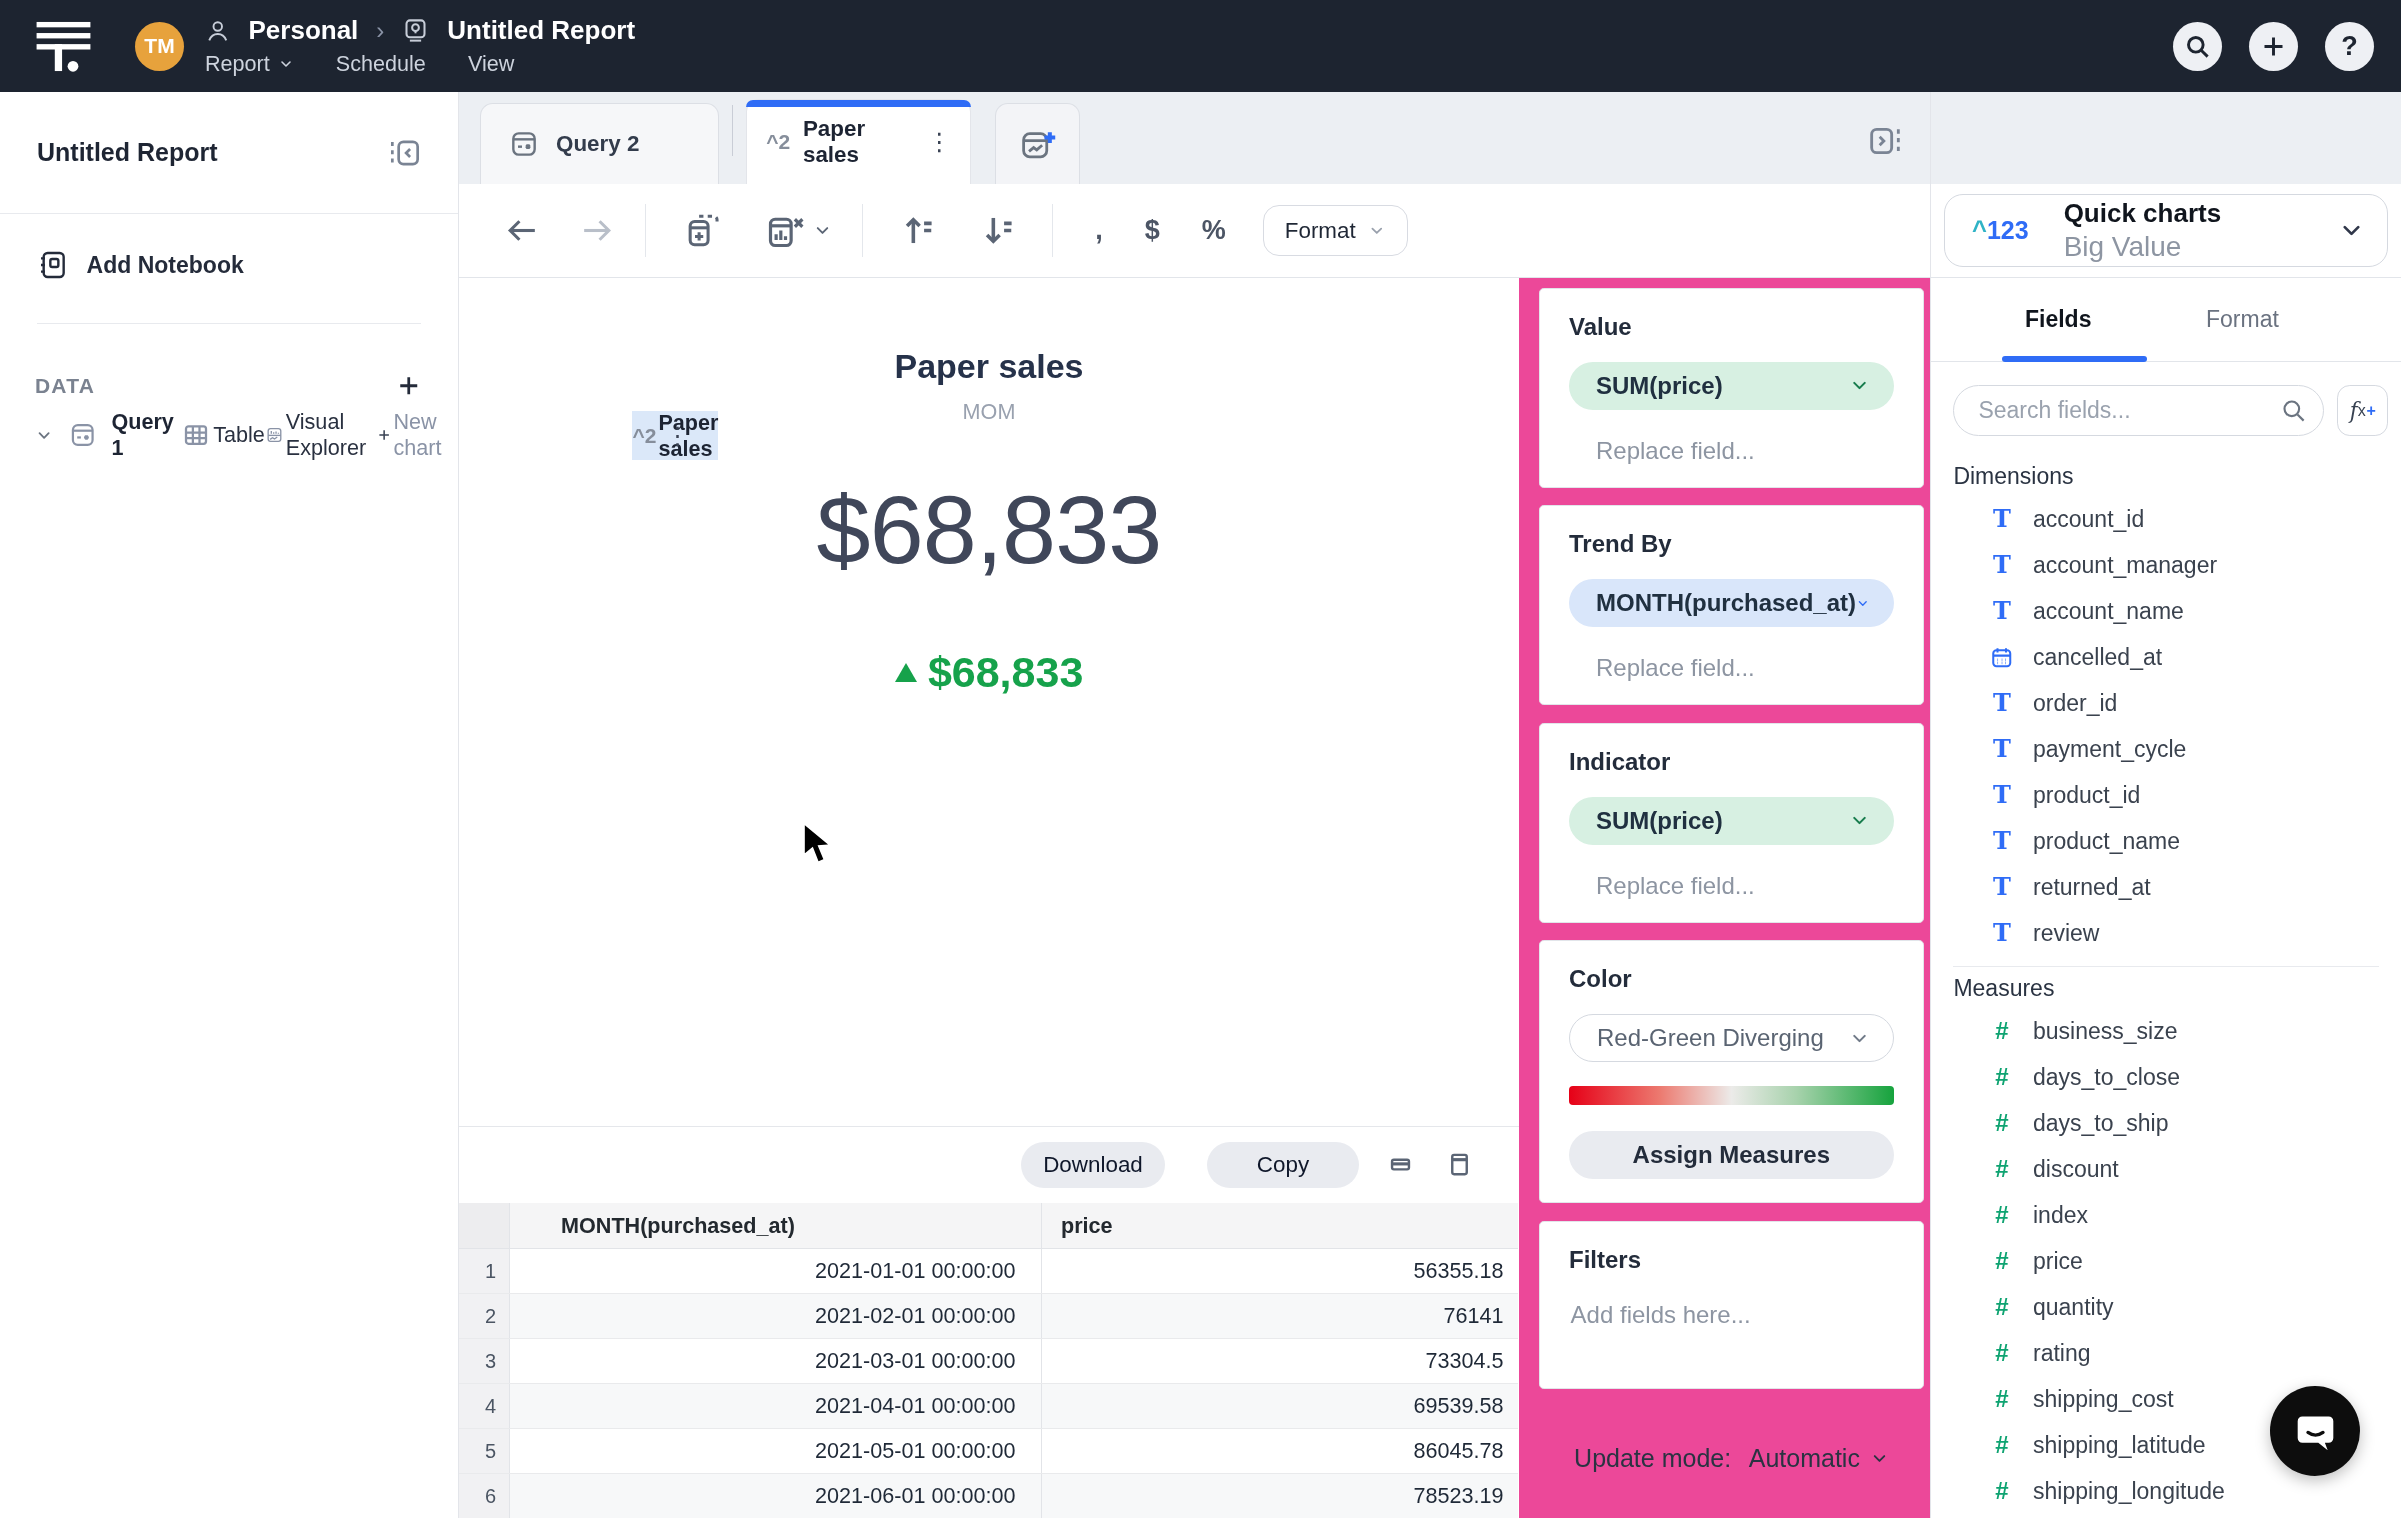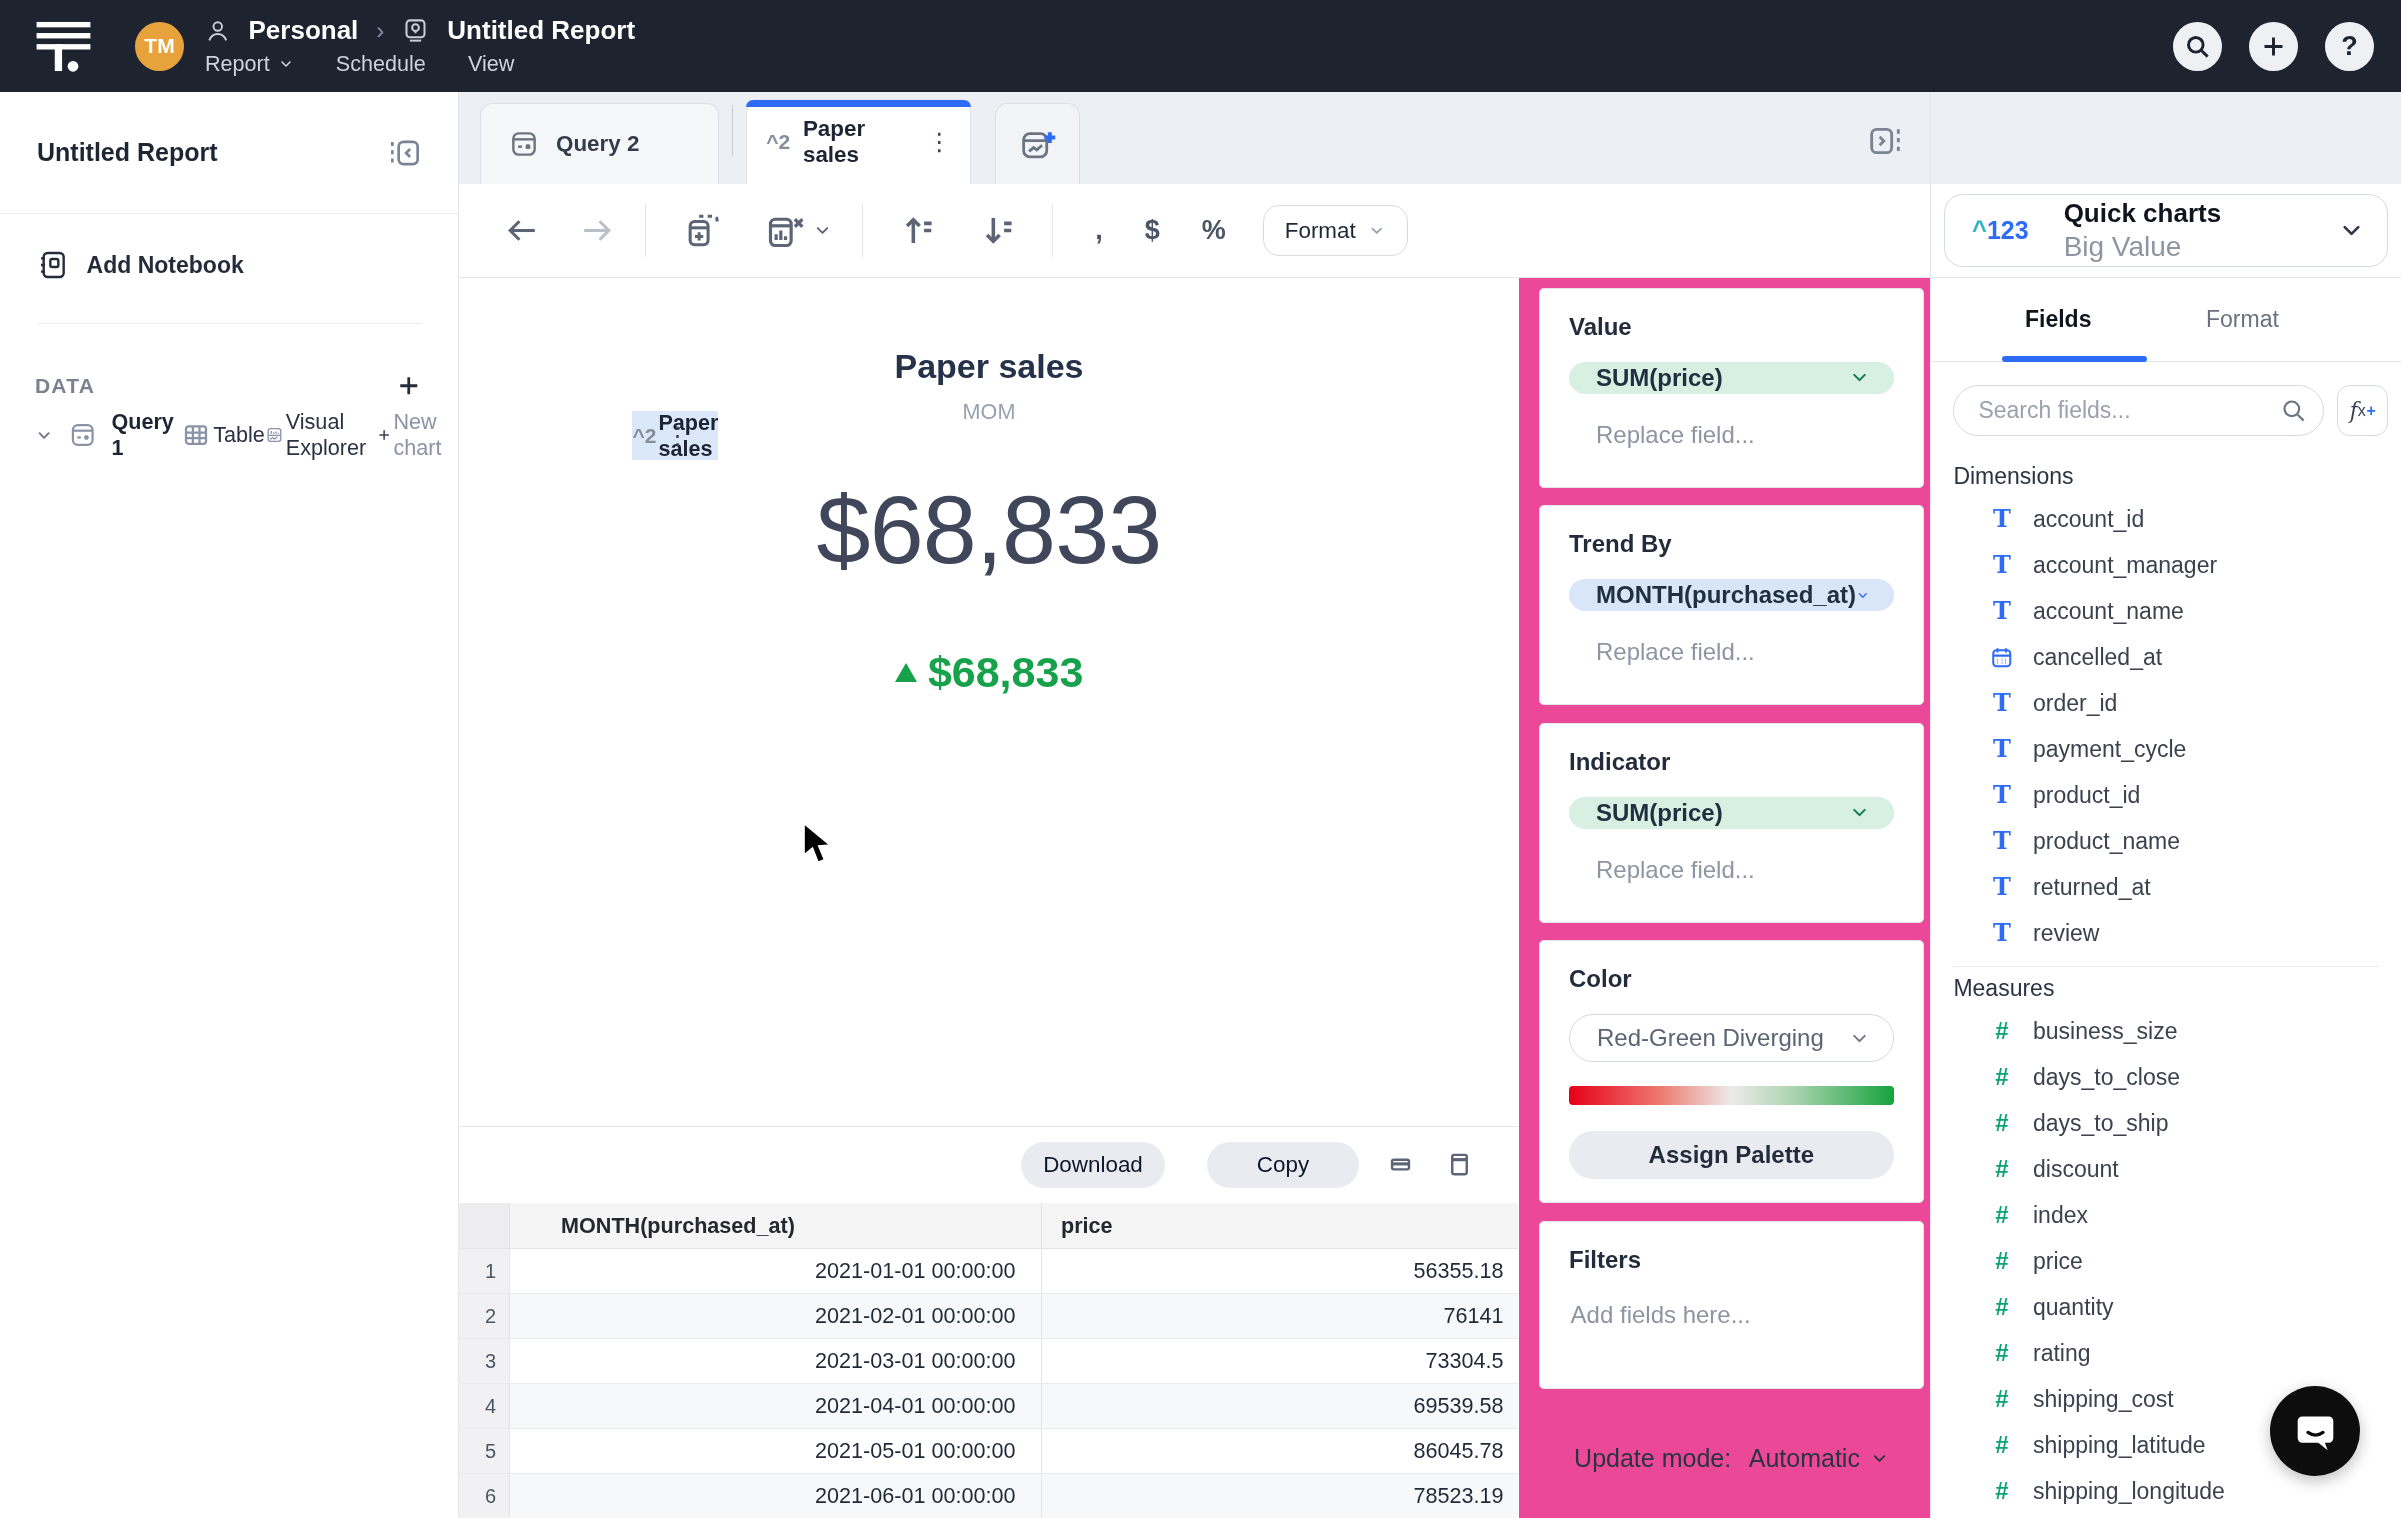--- a/index.html
+++ b/index.html
@@ -99,21 +99,21 @@
   .trow-g.head .c-num{background:#ededef;}
   .c-month{display:flex;align-items:center;padding:0 25.5px 0 51px;border-right:0.8px solid #e2e4e8;color:#1f2937;justify-content:flex-end;}
   .c-price{display:flex;align-items:center;padding:0 14.4px 0 19px;color:#1f2937;justify-content:flex-end;}
   .trow-g.head .c-month{justify-content:flex-start;font-weight:600;color:#23292f;}
   .trow-g.head .c-price{justify-content:flex-start;font-weight:600;color:#23292f;}
 
   
   .config{width:411px;background:#ec4899;padding:9.6px 6.4px 0 20px;display:flex;flex-direction:column;}
   .card{background:#fff;border:0.8px solid #e2e5ea;border-radius:4.8px;padding:24px 29px;margin-bottom:17.6px;}
   .card h4{margin:0;font-size:24px;font-weight:bold;color:#232c3b;}
-  .card .pill{margin-top:21px;height:32px;border-radius:24px;display:flex;align-items:center;justify-content:space-between;padding:0 24px 0 27px;font-size:24px;font-weight:bold;color:#203040;}
+  .card .pill{margin-top:21px;height:48px;border-radius:24px;display:flex;align-items:center;justify-content:space-between;padding:0 24px 0 27px;font-size:24px;font-weight:bold;color:#203040;}
   .pill.green{background:#d7f0e2;}
   .pill.green .chev{color:#177c4d;}
   .pill.blue{background:#d9e6fa;}
   .pill.blue .chev{color:#2f6cf6;}
   .card .ph{margin-top:27px;font-size:24px;color:#8d95a2;padding-left:27px;}
   .card.h250{height:200px;}
   .card.h330{height:263px;}
   .card.h210{height:168px;}
   .select{margin-top:21px;height:48px;border:0.8px solid #d5d9e0;border-radius:24px;display:flex;align-items:center;justify-content:space-between;padding:0 22.4px 0 27px;font-size:24px;color:#5a6472;background:#fff;}
   .select .chev{color:#707a88;}
@@ -541,21 +541,21 @@
           </div>
           <div class="card h330">
             <h4>Color</h4>
             <div class="select">
               <span>Red-Green Diverging</span>
               <svg class="chev" width="21" height="21" viewBox="0 0 24 24">
                   <path d="M6 9l6 6 6-6"></path>
                 </svg>
             </div>
             <div class="gradbar"></div>
-            <div class="btn-assign">Assign Palette</div>
+            <div class="btn-assign">Assign Measures</div>
           </div>
           <div class="card h210">
             <h4>Filters</h4>
             <div class="ph" style="padding-left:1.6px;">Add fields here...</div>
           </div>
           <div class="update-mode">
             <span>Update mode:</span>
             <span class="um-val">
               <span>Automatic</span>
               <svg class="chev" width="19" height="19" viewBox="0 0 24 24">

